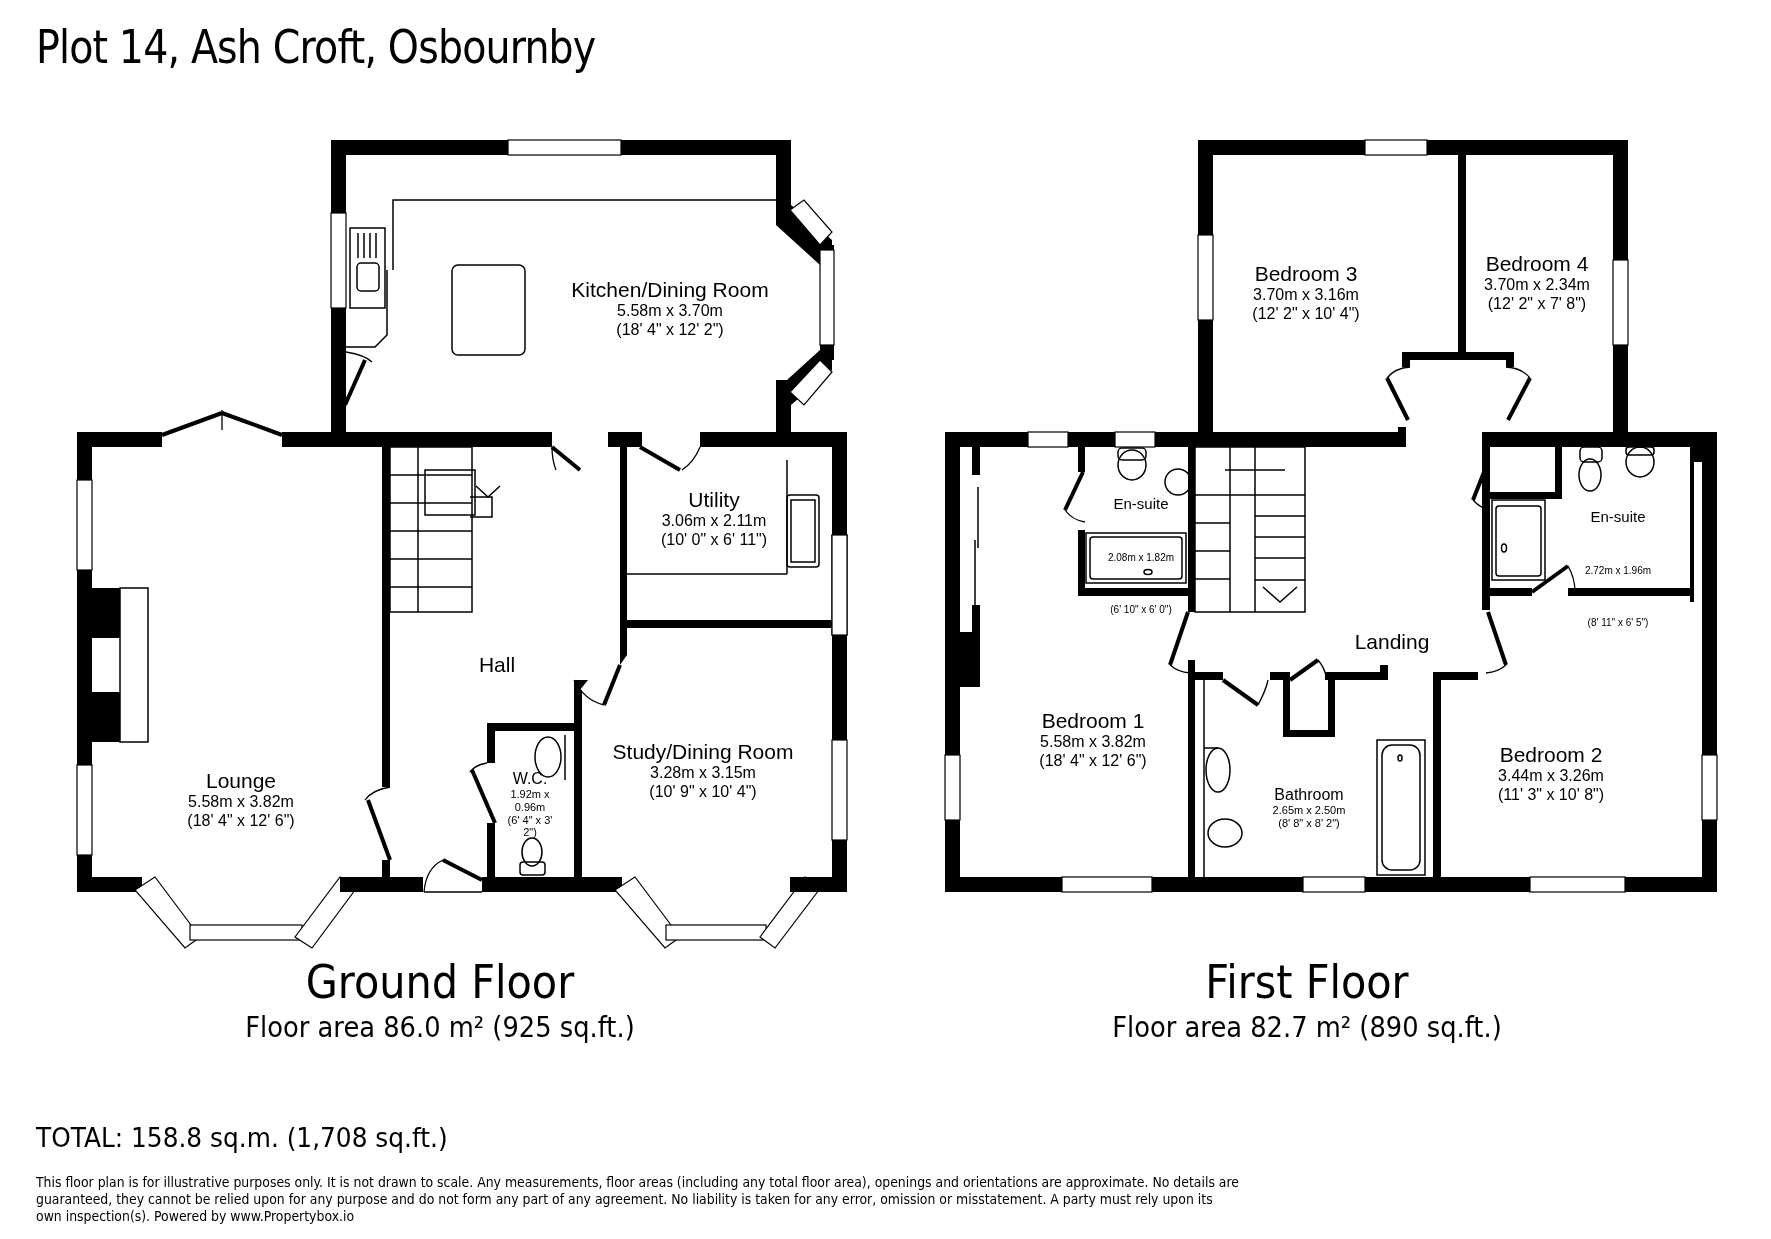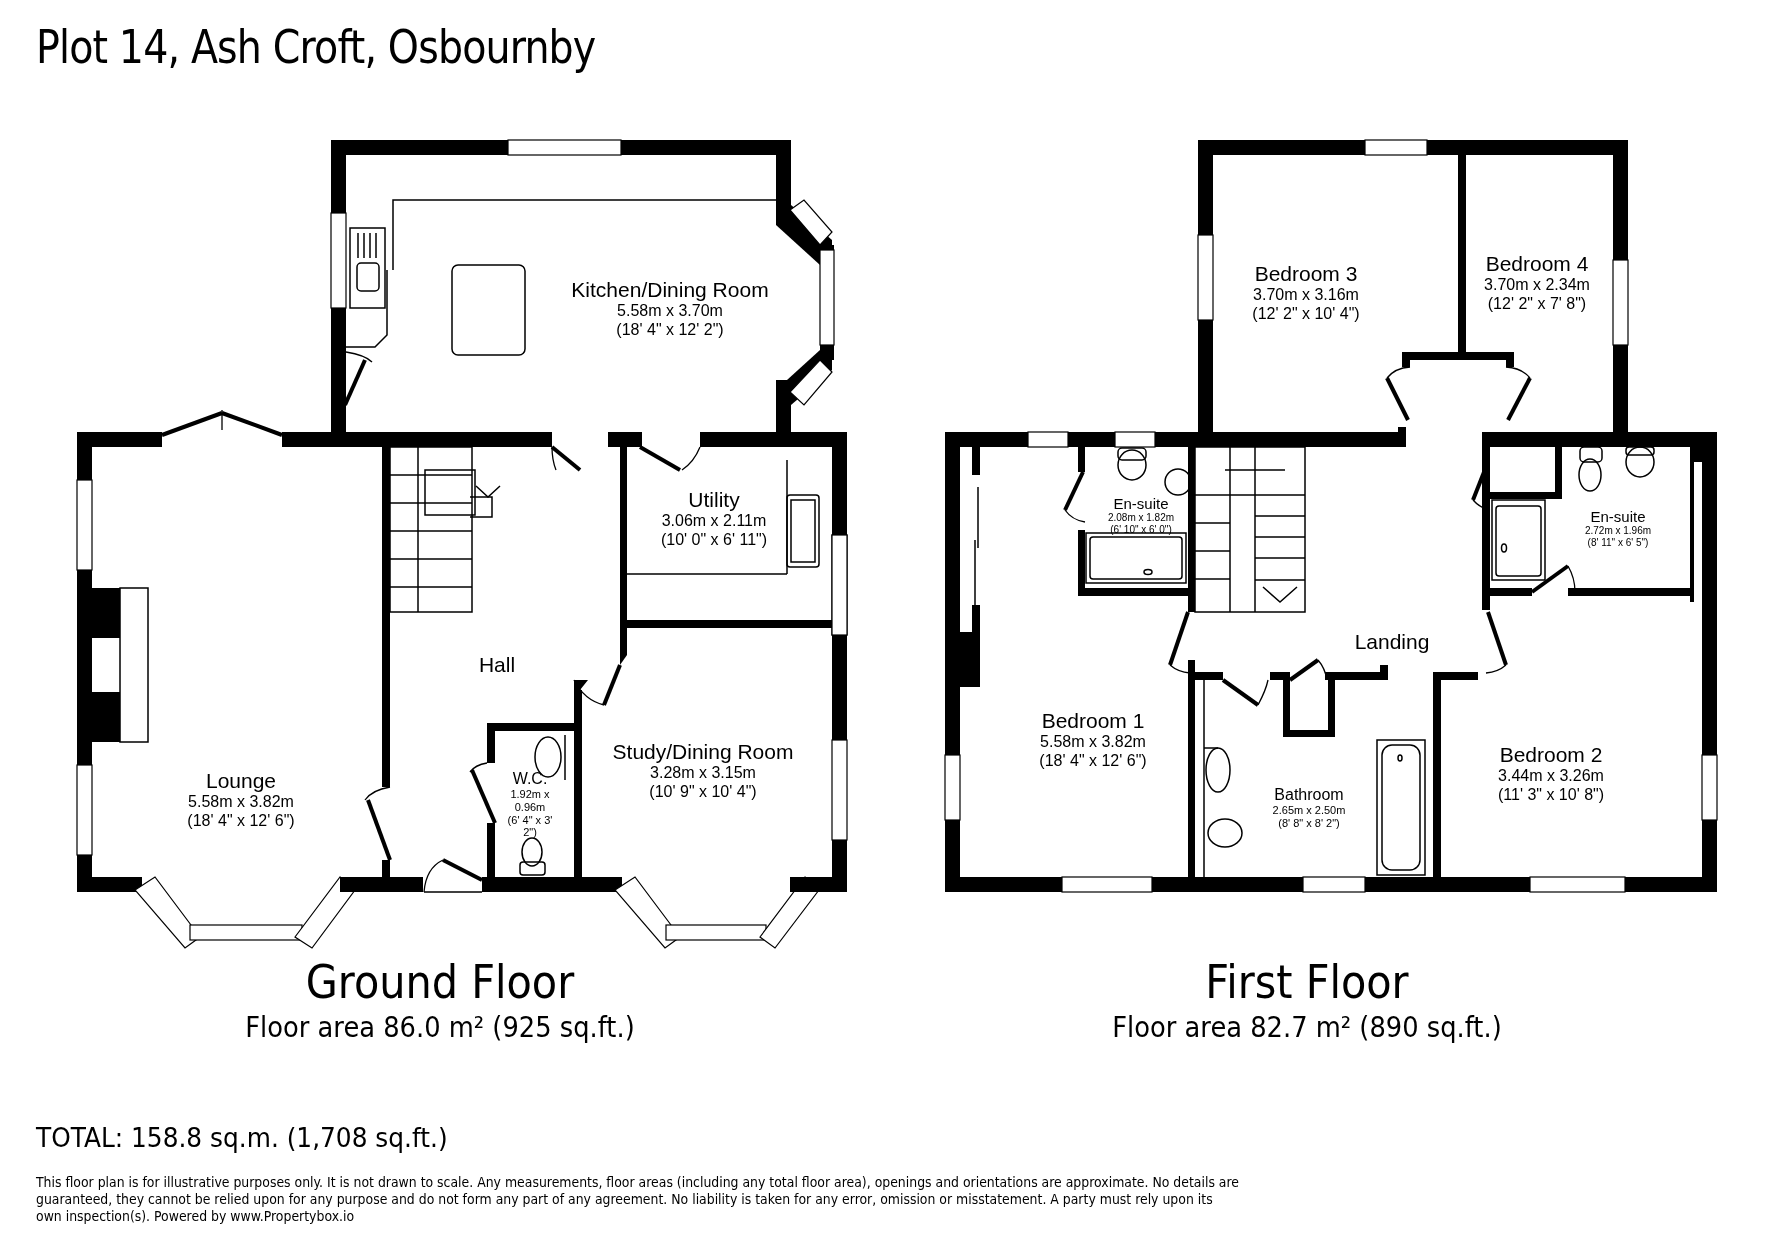--- a/index.html
+++ b/index.html
@@ -8,21 +8,21 @@
   svg.plan { position:absolute; left:0; top:0; }
   .wall { fill:#000; }
   .win { fill:#fff; stroke:#000; stroke-width:1.2; }
   .thin { fill:none; stroke:#000; stroke-width:1.5; }
   .door { fill:none; stroke:#000; stroke-width:4; }
   .arc { fill:none; stroke:#000; stroke-width:1.3; }
   .label { position:absolute; text-align:center; font-family:"Liberation Sans", sans-serif; line-height:1.15; transform:translateX(-50%); white-space:nowrap; }
   .label .nm { font-size:21px; }
   .label .dm { font-size:16px; }
   .label.small .nm { font-size:15px; }
-  .label.small .dm { font-size:10px; }
+  .label.small .dm { font-size:10px;margin-top:40px; }
   .label.mid .nm { font-size:16px; }
   .label.mid .dm { font-size:11px; }
   .floor-title { position:absolute; text-align:center; transform:translateX(-50%); white-space:nowrap; }
   .floor-title .ft { font-size:46px; font-family:"DejaVu Sans", sans-serif; transform:scaleX(0.9); display:block; }
   .floor-title .fa { font-size:28px; font-family:"DejaVu Sans", sans-serif; display:block; transform:scaleX(0.92); margin-top:2px; }
   .total { position:absolute; left:36px; top:1122px; font-size:27px; font-family:"DejaVu Sans", sans-serif; transform:scaleX(0.92); transform-origin:left top; white-space:nowrap; }
   .disclaimer { position:absolute; left:36px; top:1174px; width:1400px; font-size:14.5px; font-family:"DejaVu Sans", sans-serif; line-height:17px; transform:scaleX(0.86); transform-origin:left top; }
 </style>
 </head>
 <body>

